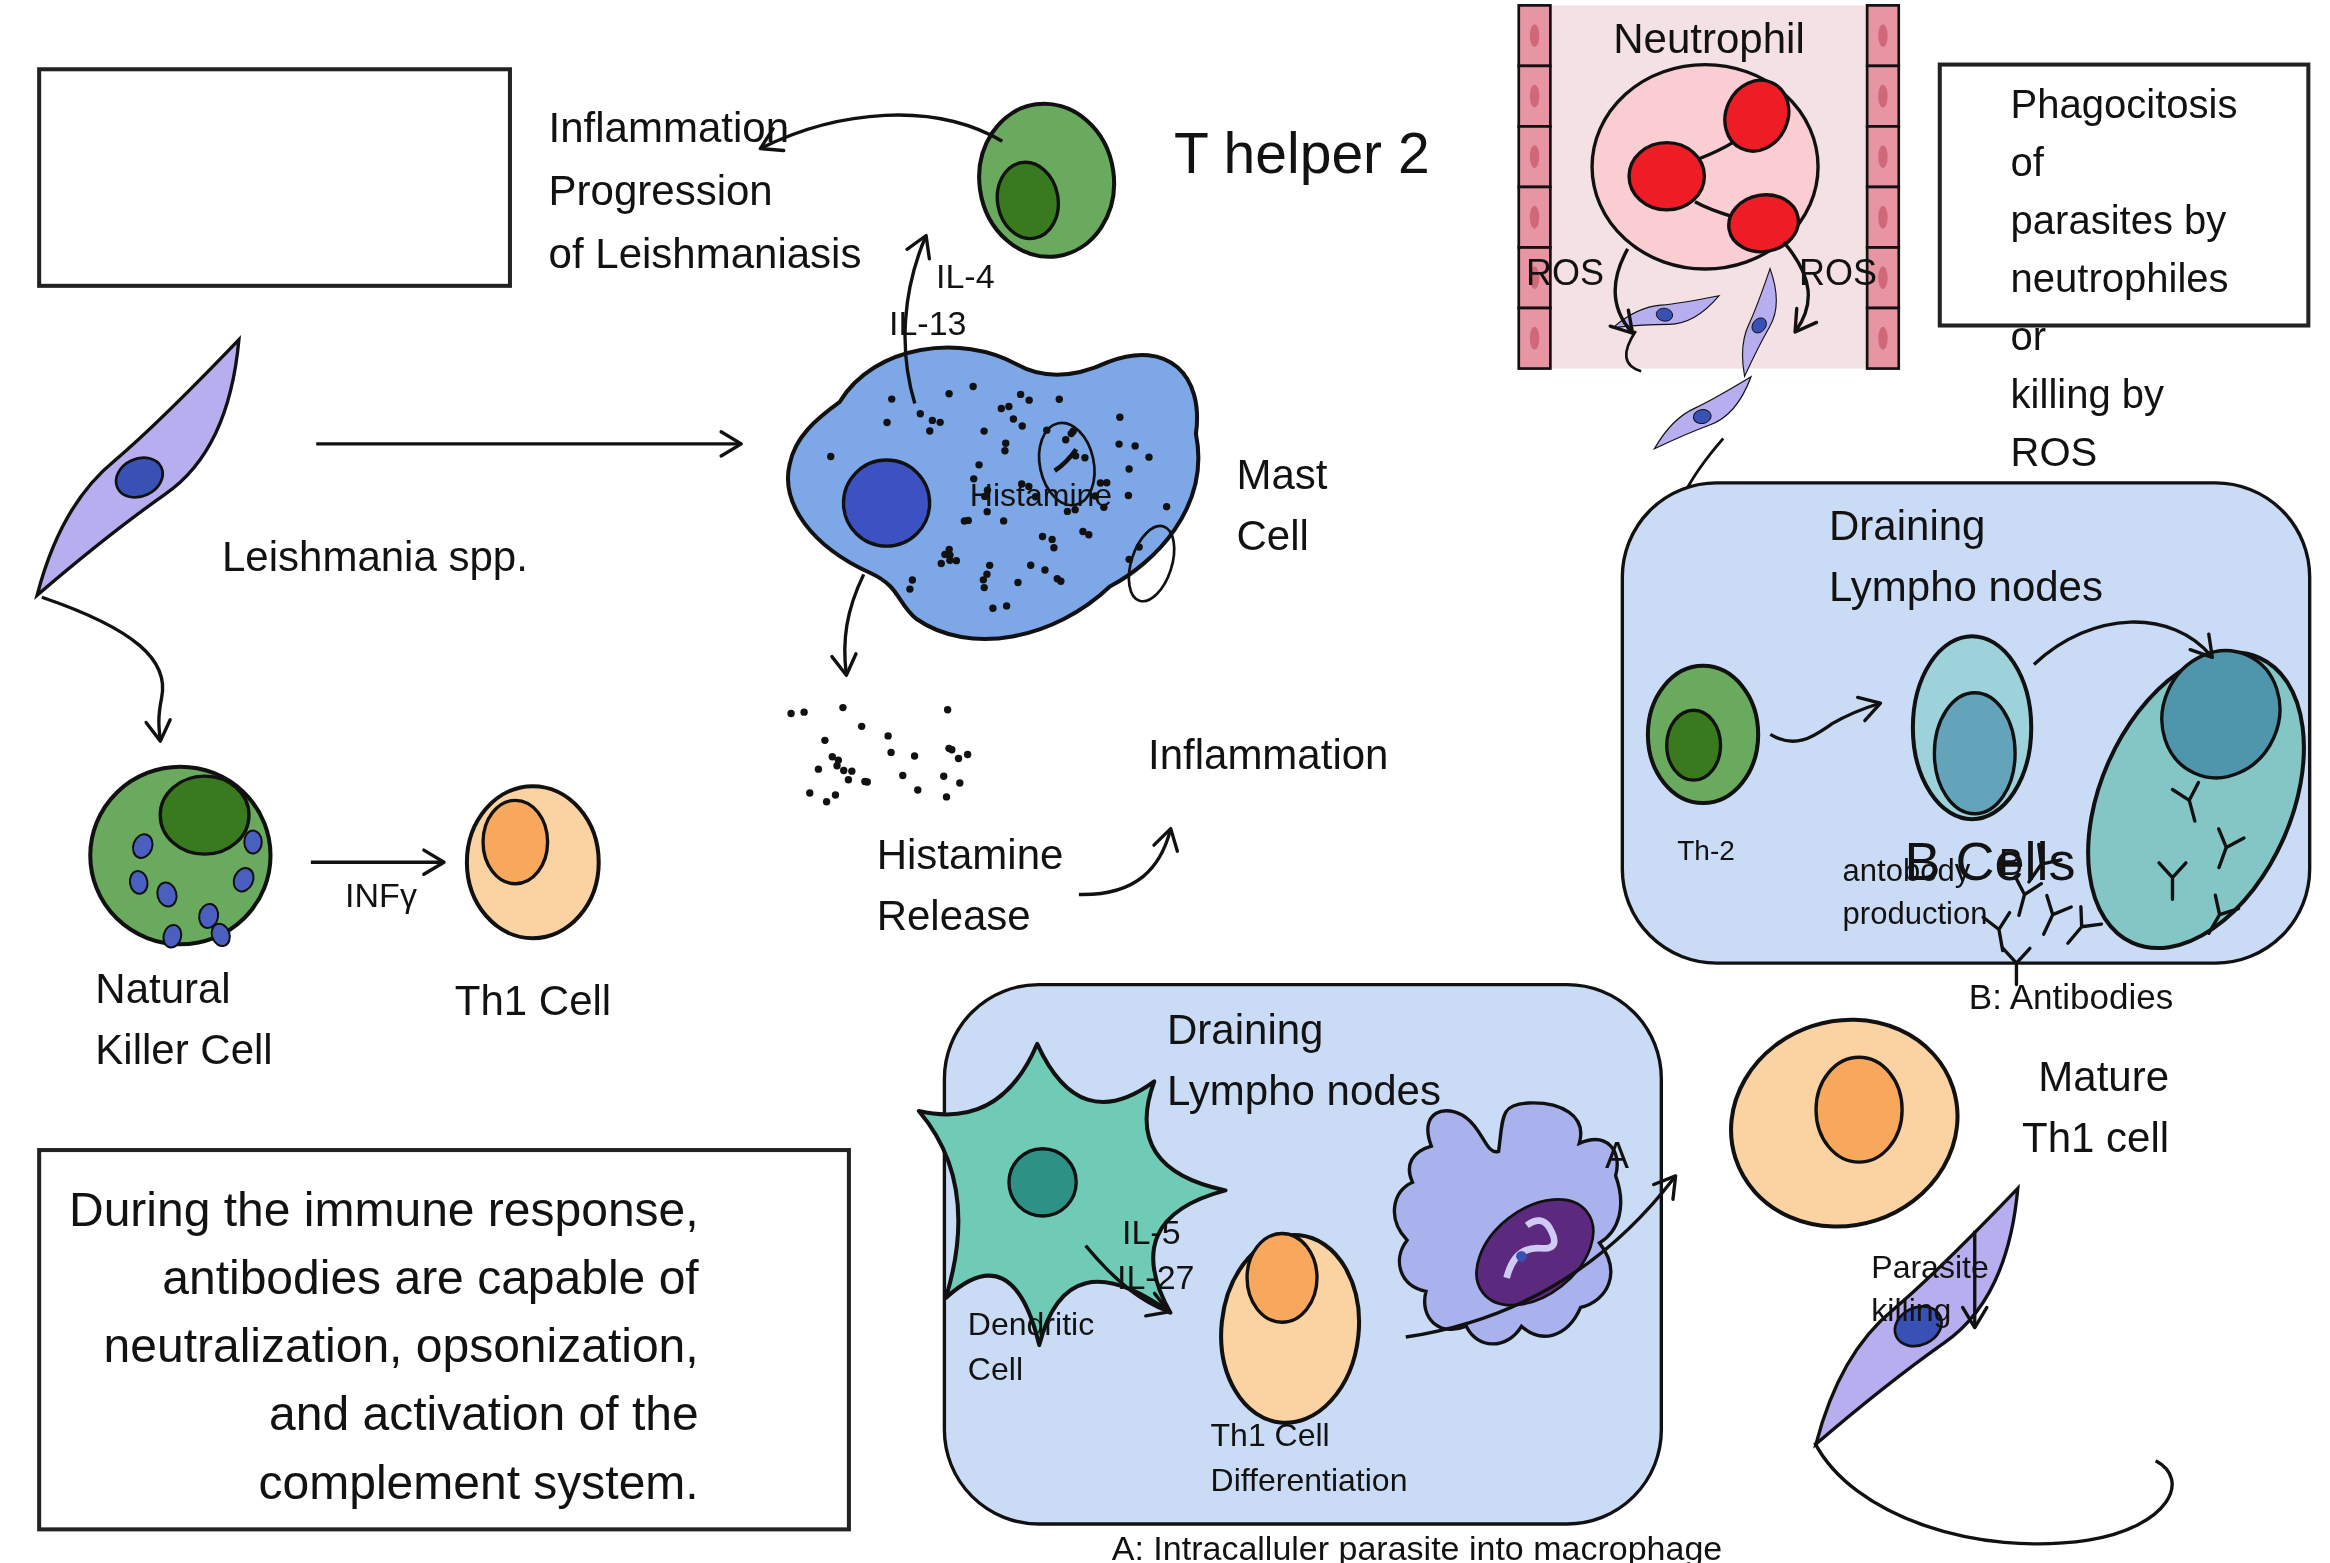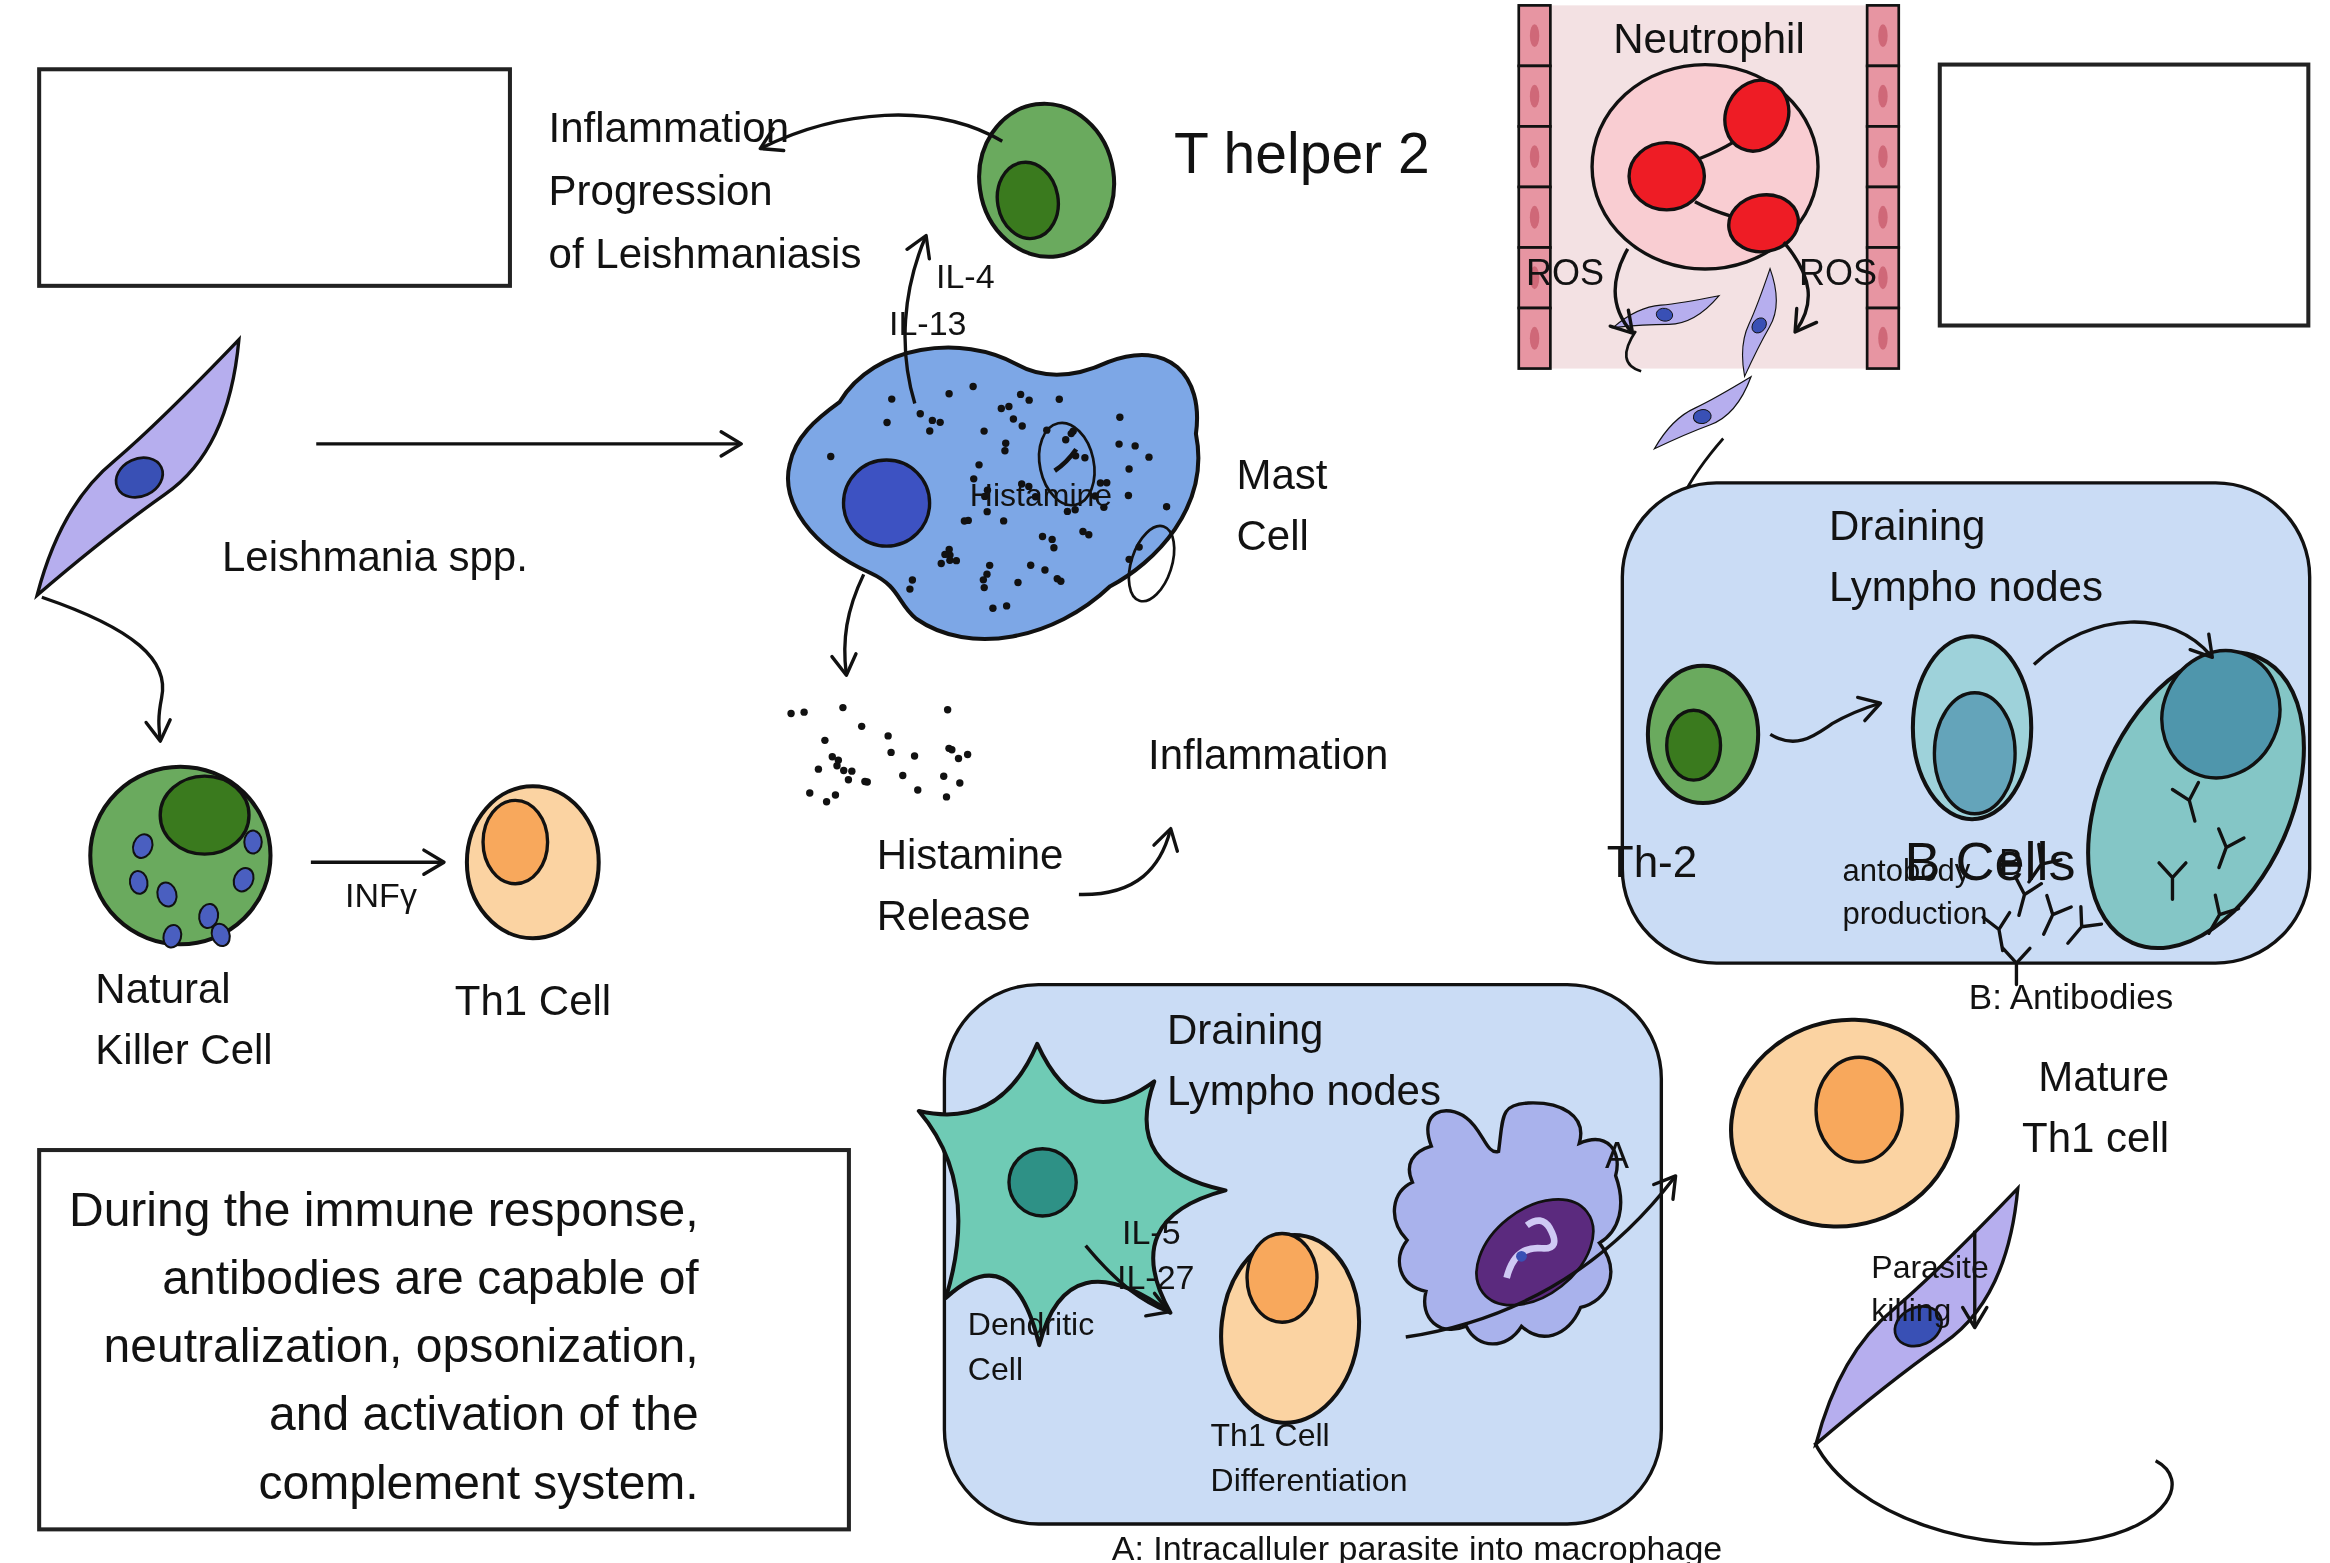--- a/index.html
+++ b/index.html
@@ -319,23 +319,27 @@
 <div class="lbl" style="left:184px;top:959px;font-size:42px;line-height:1.45">Natural
 Killer Cell</div>
 <div class="lbl" style="left:381px;top:873px;font-size:34px">INFγ</div>
 <div class="lbl" style="left:533px;top:974px;font-size:42px">Th1 Cell</div>
 <div class="lbl" style="left:970px;top:825px;font-size:42px;line-height:1.45">Histamine
 Release</div>
 <div class="lbl la" style="left:1148px;top:728px;font-size:42px">Inflammation</div>
 <div class="lbl" style="left:1709px;top:12px;font-size:42px">Neutrophil</div>
 <div class="lbl la" style="left:1526px;top:250px;font-size:36px">ROS</div>
 <div class="lbl la" style="left:1799px;top:250px;font-size:36px">ROS</div>
+<div class="lbl" style="left:2124px;top:75px;font-size:40px;line-height:1.45">Phagocitosis of
+parasites by
+neutrophiles or
+killing by ROS</div>
 <div class="lbl" style="left:1966px;top:496px;font-size:42px;line-height:1.45">Draining
 Lympho nodes</div>
-<div class="lbl" style="left:1652px;top:833px;font-size:44px">Th-2</div>
+<div class="lbl" style="left:1706px;top:833px;font-size:28px">Th-2</div>
 <div class="lbl" style="left:1990px;top:826px;font-size:54px">B Cells</div>
 <div class="lbl" style="left:1915px;top:849px;font-size:31px;line-height:1.4">antobody
 production</div>
 <div class="lbl la" style="left:1999px;top:840px;font-size:36px">B</div>
 <div class="lbl" style="left:2071px;top:974px;font-size:35px">B: Antibodies</div>
 <div class="lbl" style="left:1304px;top:1000px;font-size:42px;line-height:1.45">Draining
 Lympho nodes</div>
 <div class="lbl" style="left:1031px;top:1302px;font-size:32px;line-height:1.4">Dendritic
 Cell</div>
 <div class="lbl la" style="left:1122px;top:1210px;font-size:34px">IL-5</div>

